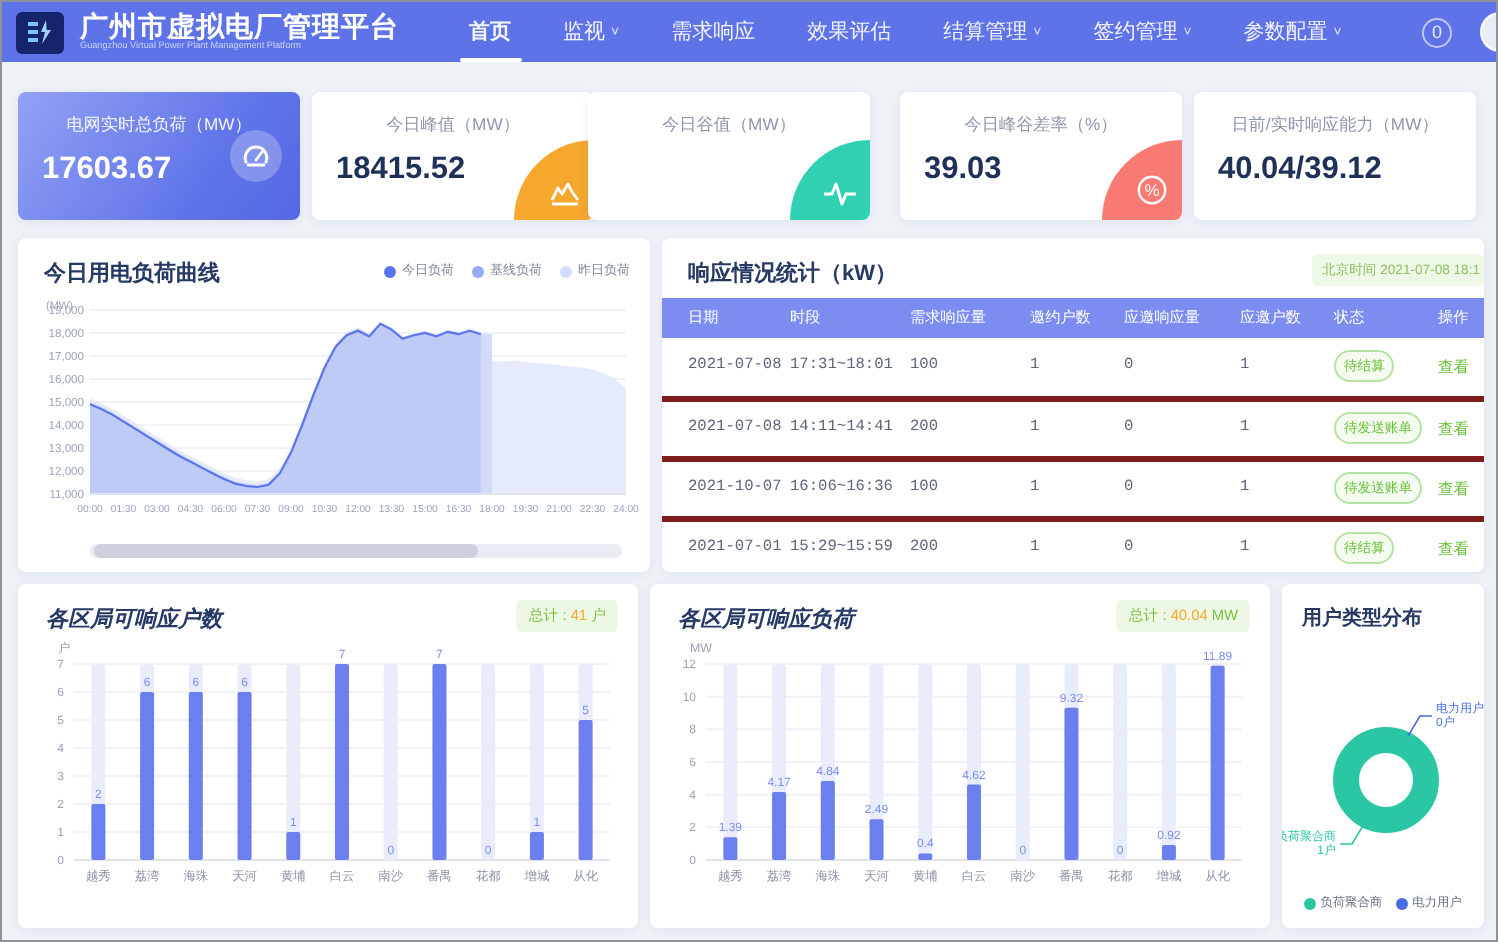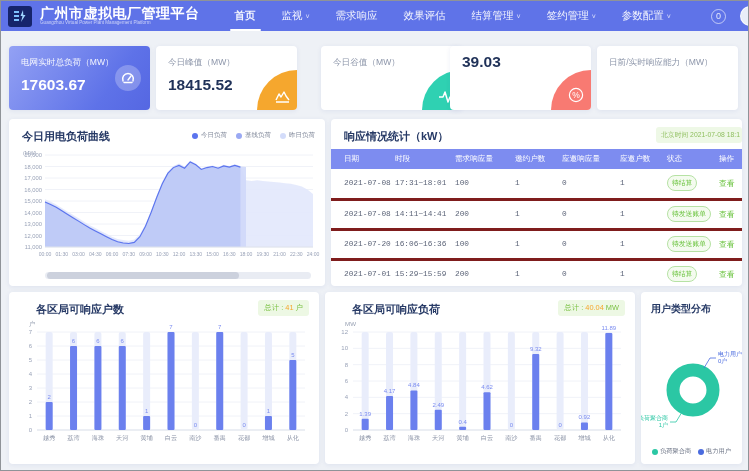--- a/index.html
+++ b/index.html
@@ -21,21 +21,21 @@
   .nav-item .caret { font-size:7px; margin-left:3px; opacity:.85; }
   .nav-item.active { font-weight:bold; }
   .nav-item.active::after { content:""; position:absolute; left:8px; right:8px; bottom:0; height:2.5px; background:#ffffff; border-radius:2px; }
   .top-right { margin-left:auto; display:flex; align-items:center; }
   .notif { color:rgba(255,255,255,.85); font-size:9px; width:15px; height:15px; border:1px solid rgba(255,255,255,.6); border-radius:50%; display:flex; align-items:center; justify-content:center; margin-right:14px; }
   .avatar { width:20px; height:20px; background:#e9edf8; border-radius:50%; margin-right:-10px; border:1px solid rgba(255,255,255,.8); }
   
   .card { position:absolute; background:#fff; border-radius:4px; box-shadow:0 1px 5px rgba(40,70,150,.08); }
   
   .kpi { top:45px; height:64px; width:141px; overflow:hidden; }
-  .kpi .label { font-size:8.6px; color:#8d96aa; margin:11px 12px 0 12px; white-space:nowrap; }
+  .kpi .label { font-size:8.6px; color:#8d96aa; margin:11px 12px 0 12px; white-space:nowrap;text-align:center; }
   .kpi .value { font-size:15.5px; font-weight:bold; color:#1f3158; margin:7px 0 0 12px; }
   .kpi.primary { background:linear-gradient(125deg,#93a1f4 0%,#5e72e8 70%,#5567e2 100%); }
   .kpi.primary .label { color:rgba(255,255,255,.92); }
   .kpi.primary .value { color:#fff; }
   .gauge-wrap { position:absolute; right:9px; top:19px; width:26px; height:26px; background:rgba(255,255,255,.25); border-radius:50%; display:flex; align-items:center; justify-content:center; }
   .corner { position:absolute; right:0; bottom:0; width:40px; height:40px; border-top-left-radius:100%; display:flex; align-items:flex-end; justify-content:flex-end; padding:0 7px 7px 0; }
   
   .panel-title { font-size:11px; font-weight:bold; color:#273a66; }
   #load-card { left:8px; top:118px; width:316px; height:167px; }
   #load-card .panel-title { position:absolute; left:13px; top:10px; }
@@ -54,21 +54,21 @@
   tbody td { font-size:7.8px; color:#5d6579; height:30px; padding:0 2px; border-bottom:3px solid #7f1d1d;font-family:Liberation Mono, monospace; }
   th.c0,td.c0 { padding-left:13px; width:62px; }
   th.c1,td.c1 { width:60px; } th.c2,td.c2 { width:60px; }
   th.c3,td.c3 { width:47px; } th.c4,td.c4 { width:58px; }
   th.c5,td.c5 { width:47px; } th.c6,td.c6 { width:52px; } th.c7,td.c7 { width:28px; }
   .pill { display:inline-block; border:1px solid #b6e2a4; background:#f4fbef; color:#67c23a; font-size:6.8px; padding:2px 4px; border-radius:9px; white-space:nowrap; }
   .view-link { color:#67c23a; font-size:7.8px; text-decoration:none; cursor:pointer; }
   
   .bar-card { top:291px; height:172px; width:310px; }
   #bars-a-card { left:8px; } #bars-b-card { left:324px; }
-  .bar-card .panel-title { position:absolute; left:27px; top:10px; }
+  .bar-card .panel-title { position:absolute; left:14px; top:10px;font-style:italic; }
   .total-badge { position:absolute; right:10px; top:8px; background:#edf8e4; font-size:7.4px; padding:3px 6px; border-radius:3px; color:#7ac143; white-space:nowrap; }
   .total-badge .num { color:#f5a72e; }
   .bar-svg { position:absolute; left:2px; top:26px; }
   
   #donut-card { left:640px; top:291px; width:101px; height:172px;text-align:right; }
   #donut-card .panel-title { position:absolute; left:10px; top:10px; font-size:10px; }
   #donut-svg { position:absolute; left:0; top:26px; }
   .donut-legend { position:absolute; left:0; bottom:8px; width:101px; display:flex; justify-content:center; gap:7px; }
   .dl-item { display:flex; align-items:center; gap:2px; font-size:6.2px; color:#6a7284; cursor:pointer; }
   .dl-dot { width:6px; height:6px; border-radius:50%; }
@@ -136,39 +136,41 @@
 <div class="card kpi" style="left:155px;">
   <div class="label">今日峰值（MW）</div>
   <div class="value">18415.52</div>
   <div class="corner" style="background:#f5a72e;">
     <svg width="15" height="13" viewBox="0 0 15 13">
       <path d="M1 10 L4 4 L6 7 L9 2 L11 6 L14 10" fill="none" stroke="#fff" stroke-width="1.4" stroke-linejoin="round"></path>
       <line x1="1" y1="12" x2="14" y2="12" stroke="#fff" stroke-width="1.4"></line>
     </svg>
   </div>
 </div>
-<div class="card kpi" style="left:320px;">
+<div class="card kpi" style="left:293px;">
   <div class="label">今日谷值（MW）</div>
   <div class="corner" style="background:#2fd1b2;">
     <svg width="16" height="12" viewBox="0 0 16 12">
       <path d="M0 6 L4 6 L6 1 L9 11 L11 6 L16 6" fill="none" stroke="#fff" stroke-width="1.5" stroke-linejoin="round"></path>
     </svg>
   </div>
 </div>
 <div class="card kpi" style="left:449px;">
+  <div class="label">今日峰谷差率（%）</div>
   <div class="value">39.03</div>
   <div class="corner" style="background:#f87a72;">
     <svg width="16" height="16" viewBox="0 0 16 16">
       <circle cx="8" cy="8" r="6.6" fill="none" stroke="#fff" stroke-width="1.2"></circle>
       <text x="8" y="11" font-size="8.5" fill="#fff" text-anchor="middle" font-family="Liberation Sans, sans-serif">%</text>
     </svg>
   </div>
 </div>
 <div class="card kpi" style="left:596px;">
   <div class="label">日前/实时响应能力（MW）</div>
+  <div class="value">40.04/39.12</div>
 </div>
 
 <div class="card" id="load-card">
   <div class="panel-title">今日用电负荷曲线</div>
   <div class="lc-legend">
     <span class="lc-item">
         <span class="lc-dot" style="background: rgb(91, 116, 238);"></span>
         <span>今日负荷</span>
       </span>
     <span class="lc-item">
@@ -259,21 +261,21 @@
         <td class="c0">2021-07-08</td>
         <td class="c1">14:11~14:41</td>
         <td class="c2">200</td>
         <td class="c3">1</td>
         <td class="c4">0</td>
         <td class="c5">1</td>
         <td class="c6"><span class="pill">待发送账单</span></td>
         <td class="c7"><a class="view-link">查看</a></td>
       </tr>
       <tr>
-        <td class="c0">2021-07-20</td>
+        <td class="c0">2021-10-07</td>
         <td class="c1">16:06~16:36</td>
         <td class="c2">100</td>
         <td class="c3">1</td>
         <td class="c4">0</td>
         <td class="c5">1</td>
         <td class="c6"><span class="pill">待发送账单</span></td>
         <td class="c7"><a class="view-link">查看</a></td>
       </tr>
       <tr>
         <td class="c0">2021-07-01</td>

